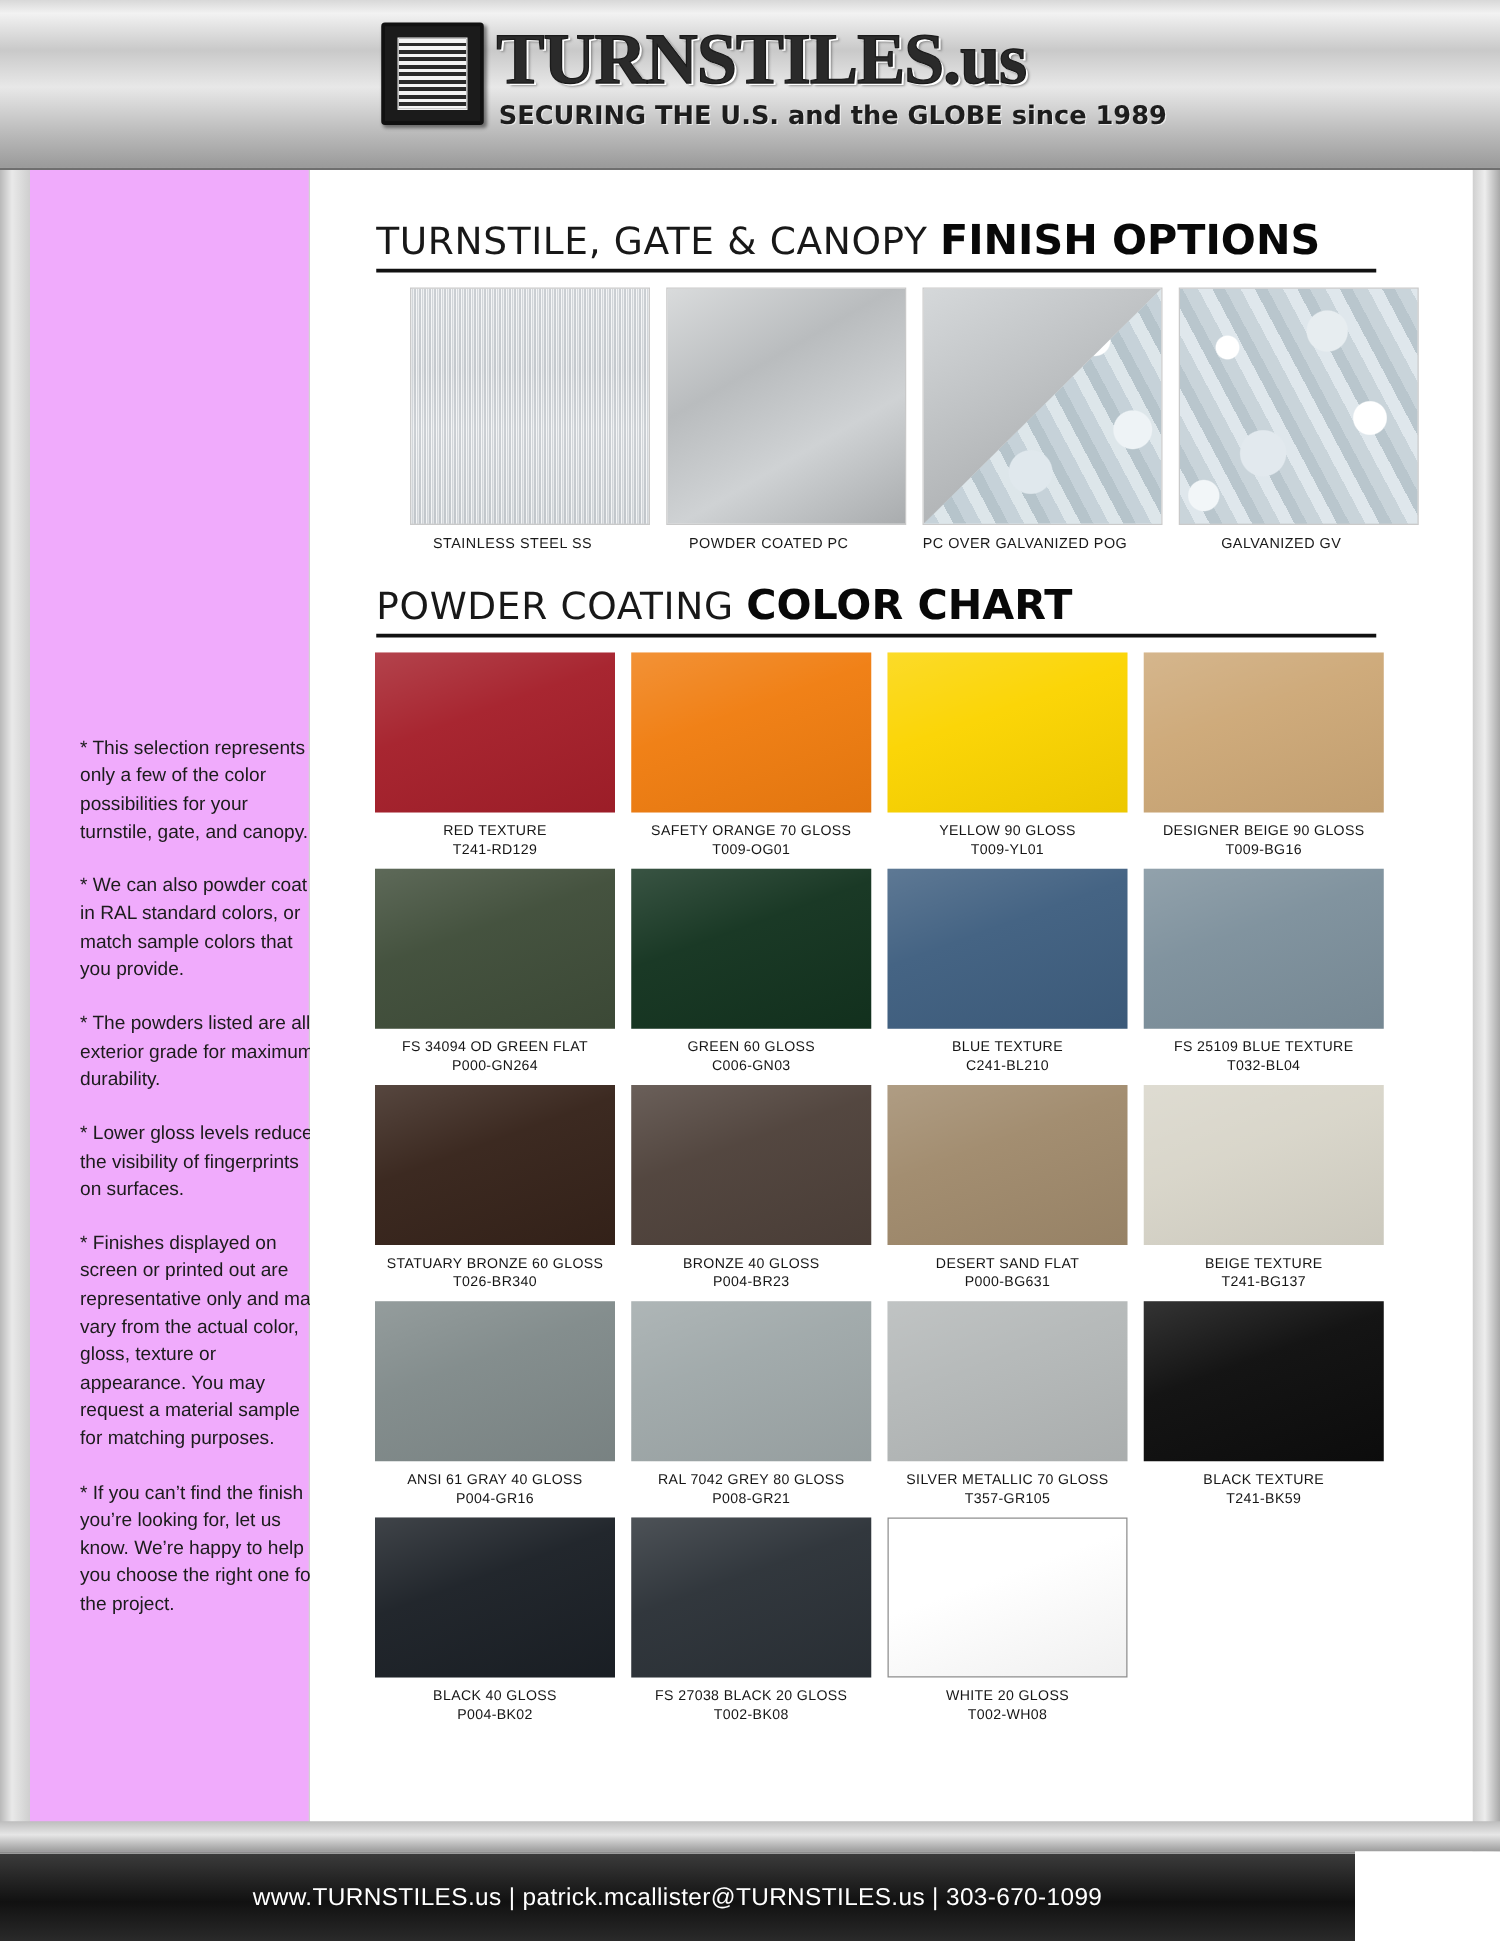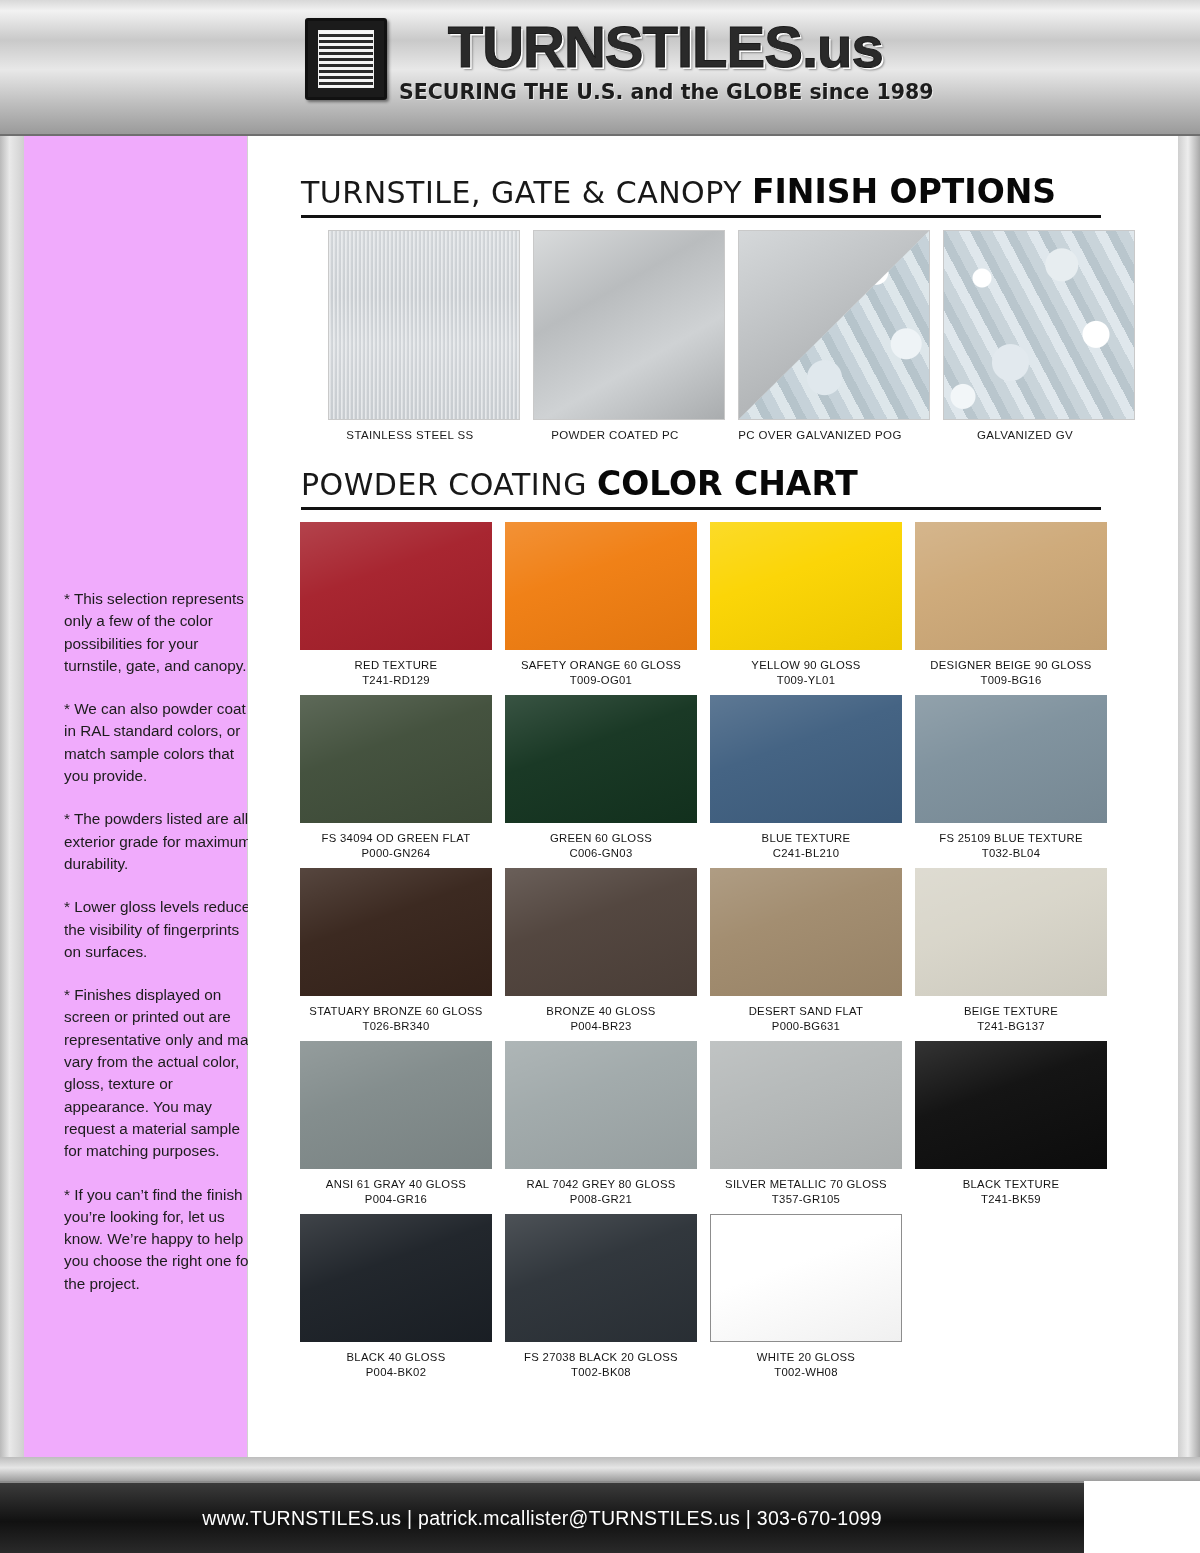--- a/index.html
+++ b/index.html
@@ -40,28 +40,27 @@
   }
   .logo-mark .turn-inner {
     position: absolute;
     left: 10px; top: 9px; right: 10px; bottom: 9px;
     background:
       repeating-linear-gradient(180deg, #f4f4f4 0px, #f4f4f4 3px, #2a2a2a 3px, #2a2a2a 6px);
     border: 1px solid #efefef;
   }
   .logo-text { display: flex; flex-direction: column; }
   .logo-title {
-    font-family: Liberation Sans, sans-serif;
+    font-family: Liberation Serif, serif;
     font-weight: bold;
     font-size: 58px;
     line-height: 58px;
     letter-spacing: -1px;
     color: #2a2a2a;
     text-shadow: 2px 2px 0 #ffffff, 3px 3px 2px rgba(0,0,0,0.35);
-    text-align: center;
     -webkit-text-stroke: 1px #1a1a1a;
   }
   .logo-sub {
     font-family: "DejaVu Sans", sans-serif;
     font-weight: bold;
     font-size: 20.5px;
     line-height: 24px;
     color: #1d1d1d;
     margin-top: 4px;
     margin-left: 2px;
@@ -311,21 +310,21 @@
           <div class="color-caption">
             <div>RED TEXTURE</div>
             <div>T241-RD129</div>
           </div>
         </div>
         <div class="color-cell">
           <div class="color-swatch" style="background: rgb(240, 125, 16);">
             <div class="sheen"></div>
           </div>
           <div class="color-caption">
-            <div>SAFETY ORANGE 60 GLOSS</div>
+            <div>SAFETY ORANGE 70 GLOSS</div>
             <div>T009-OG01</div>
           </div>
         </div>
         <div class="color-cell">
           <div class="color-swatch" style="background: rgb(251, 212, 0);">
             <div class="sheen"></div>
           </div>
           <div class="color-caption">
             <div>YELLOW 90 GLOSS</div>
             <div>T009-YL01</div>

